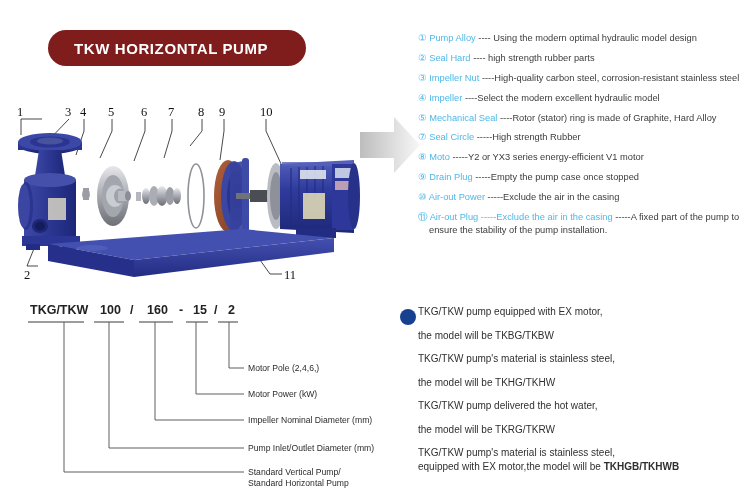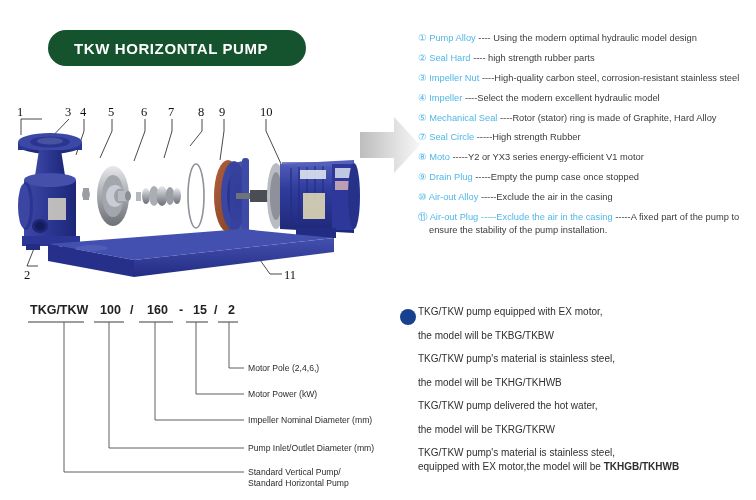--- a/index.html
+++ b/index.html
@@ -8,21 +8,21 @@
     background:#ffffff;
     font-family:"Liberation Sans", sans-serif;
     position:relative;
     -webkit-font-smoothing:antialiased;
   }
   .root{position:absolute;inset:0;}
 
   
   #title-banner{
     position:absolute;left:48px;top:30px;width:258px;height:36px;
-    background:#14532d;border-radius:18px;
+    background:#7f1d1d;border-radius:18px;
     display:flex;align-items:center;
   }
   #title-banner .txt{
     color:#ffffff;font-size:15px;font-weight:bold;letter-spacing:.6px;
     padding-left:26px;white-space:nowrap;
   }
 
   
   #pump-figure{position:absolute;left:14px;top:98px;width:360px;height:190px;}
   #pump-figure svg{display:block;}
@@ -280,21 +280,21 @@
       <span class="nm">Moto</span>
       <span class="ds">-----Y2 or YX3 series energy-efficient V1 motor</span>
     </div>
     <div class="feat">
       <span class="num">⑨</span>
       <span class="nm">Drain Plug</span>
       <span class="ds">-----Empty the pump case once stopped</span>
     </div>
     <div class="feat">
       <span class="num">⑩</span>
-      <span class="nm">Air-out Alloy</span>
+      <span class="nm">Air-out Power</span>
       <span class="ds">-----Exclude the air in the casing</span>
     </div>
     <div class="feat wrap">
       <span class="num">⑪</span>
       <span class="nm">Air-out Plug -----Exclude the air in the casing</span>
       <span class="ds">-----A fixed part of the pump to</span>
       <span class="cont">ensure the stability of the pump installation.</span>
     </div>
   </div>
 
@@ -333,21 +333,21 @@
       <text class="lbl-txt" x="232" y="175">Standard Vertical  Pump/</text>
       <text class="lbl-txt" x="232" y="186">Standard  Horizontal Pump</text>
     </svg>
   </div>
 
   <div id="variant-notes">
     <div id="variant-dot"></div>
     <div class="vline">TKG/TKW pump equipped with EX motor,</div>
     <div class="vline">the model will be TKBG/TKBW</div>
     <div class="vline">TKG/TKW pump's material is stainless steel,</div>
-    <div class="vline">the model will be TKHG/TKHWB</div>
+    <div class="vline">the model will be TKHG/TKHW</div>
     <div class="vline">TKG/TKW pump delivered the hot water,</div>
     <div class="vline">the model will be TKRG/TKRW</div>
     <div class="vline tight">TKG/TKW pump's material is stainless steel,</div>
     <div class="vline">
       <span>equipped with EX motor,the model will be </span><span class="b">TKHGB/TKHWB</span>
     </div>
   </div>
 
 </div>
 

